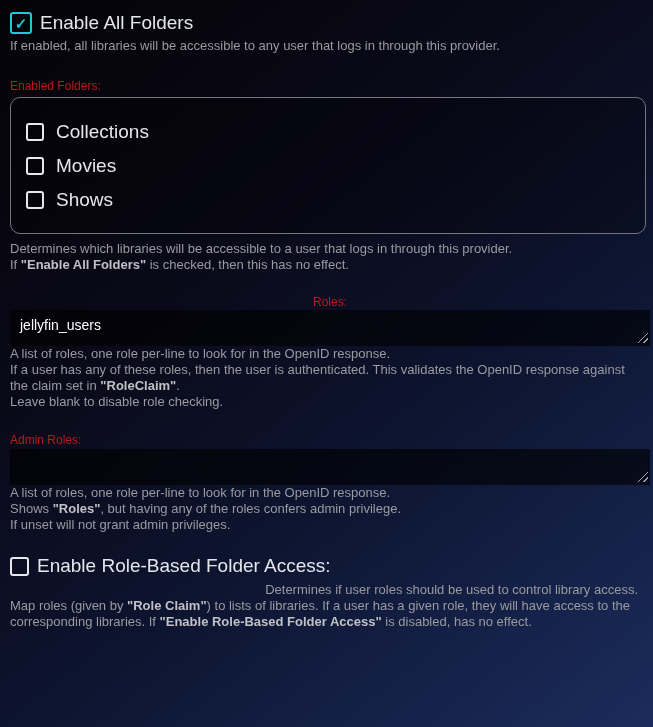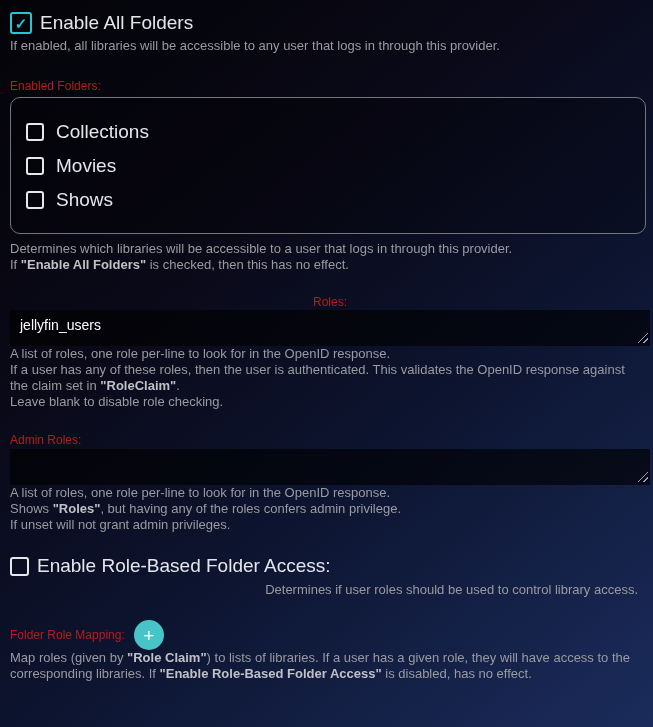--- a/index.html
+++ b/index.html
@@ -115,23 +115,17 @@
   </div>
 
   <div class="cb-row mt22">
     <span class="cb cb-md">
       
     </span>
     <span class="cb-label">Enable Role-Based Folder Access:</span>
   </div>
   <div class="desc mt5">Determines if user roles should be used to control library access.</div>
 
-  <div class="mapping-row">
-    <span class="field-label">Folder Role Mapping:</span>
-    <button class="add-btn">
-      <span>+</span>
-    </button>
-  </div>
   <div class="desc mt6">
     <span>Map roles (given by </span><b>"Role Claim"</b><span>) to lists of libraries. If a user has a given role, they will have access to the corresponding libraries. If </span><b>"Enable Role-Based Folder Access"</b><span> is disabled, has no effect.</span>
   </div>
 
 </div>
 
 </body></html>

